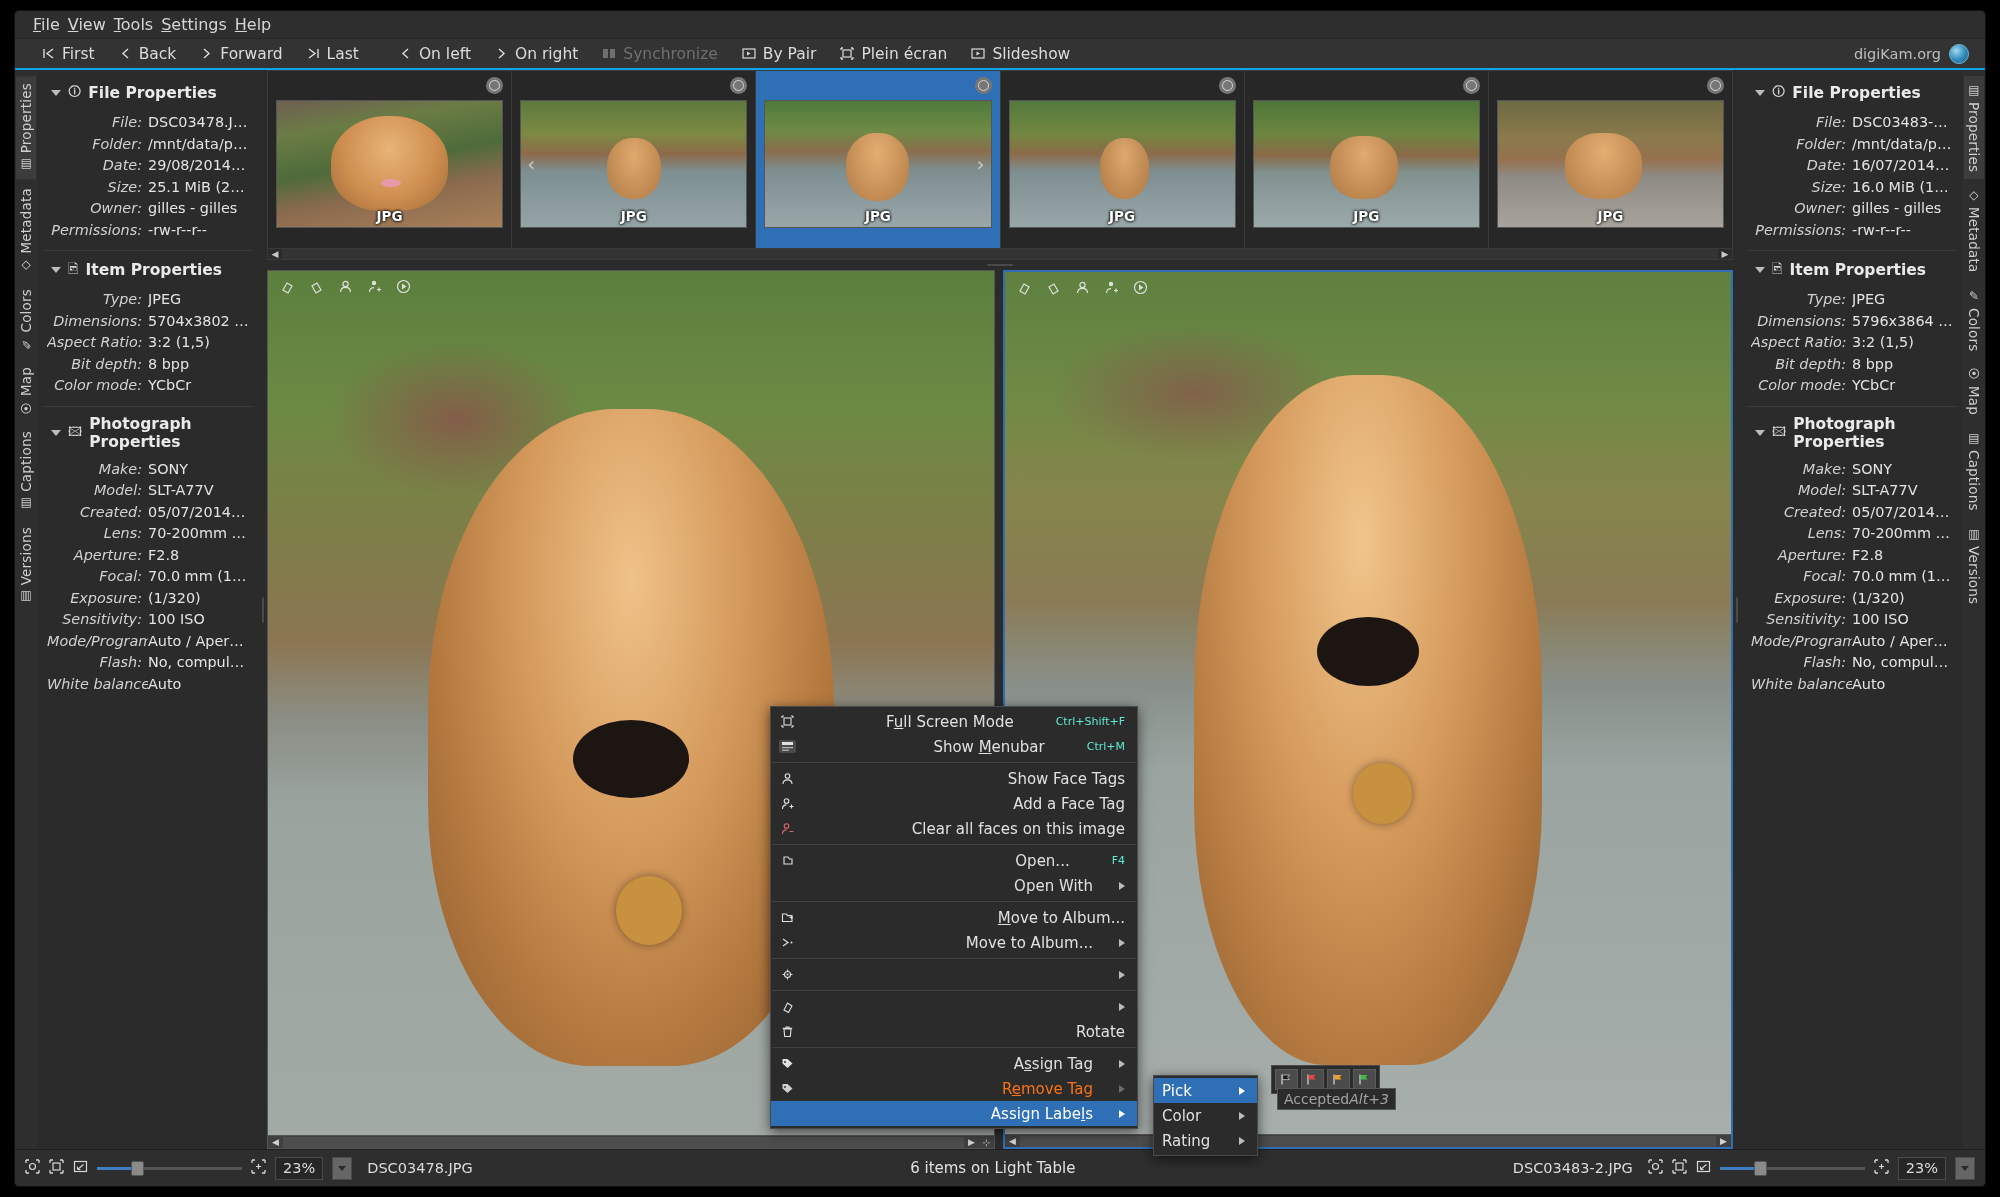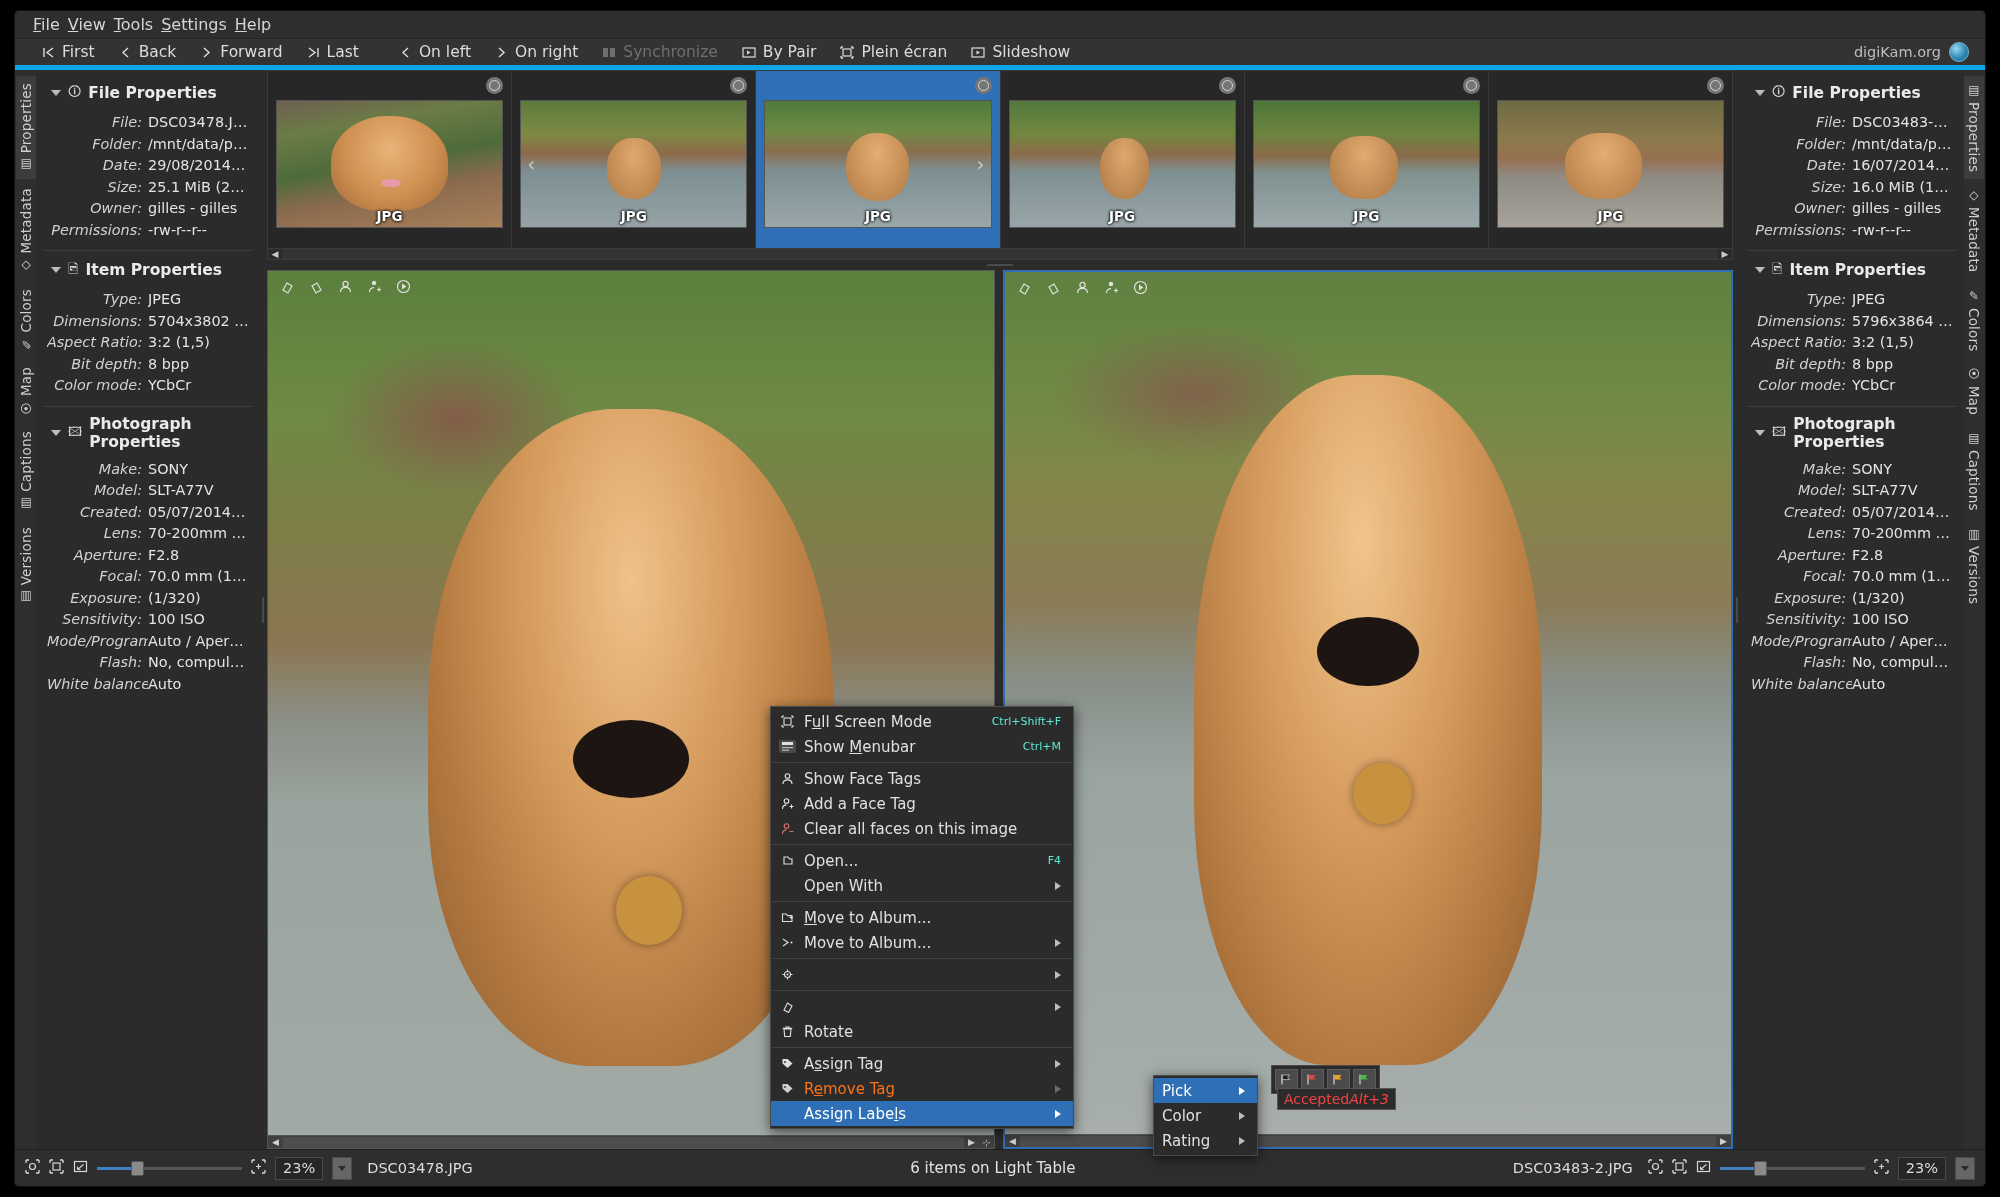--- a/index.html
+++ b/index.html
@@ -14,21 +14,21 @@
   }
 
   
   .menubar { height:28px; background:#2e2e2e; display:flex; align-items:center;
      padding-left:18px; gap:8px; border-bottom:1px solid #262626; }
   .menubar .mi { font-size:16px; color:#d6d6d6; cursor:default; }
   .menubar .mi u { text-decoration:underline; }
 
   
   .toolbar { height:31px; background:#333333; display:flex; align-items:center;
-     padding-left:18px; gap:6px; border-bottom:5px solid #0ea5e9;
+     padding-left:18px; gap:6px; border-bottom:2px solid #0ea5e9;
      position:relative; }
   .tbtn { display:flex; align-items:center; gap:7px; padding:3px 9px;
      font-size:15.5px; color:#dcdcdc; border-radius:3px; cursor:default;
      white-space:nowrap; }
   .tbtn.disabled { color:#6f6f6f; }
   .tbtn svg { display:block; }
   .brand { position:absolute; right:16px; display:flex; align-items:center;
      gap:8px; font-size:14.5px; color:#bdbdbd; }
   .brand .globe { width:20px; height:20px; border-radius:50%;
      background:radial-gradient(circle at 35% 32%, #9fd8ef 0%, #2f88b8 55%, #1d5f85 100%);
@@ -153,21 +153,21 @@
   .msep { height:1px; background:#414141; margin:3px 1px; }
   .mitem u { text-decoration:underline; }
   .chk { background:#4a4a4a; border-radius:2px; }
 
   
   .flagbar { position:absolute; display:flex; gap:3px; background:#2b2b2b;
      border:1px solid #4a4a4a; padding:3px; z-index:70; }
   .flagbtn { width:23px; height:21px; background:#4b4b4b; border:1px solid #5c5c5c;
      display:flex; align-items:center; justify-content:center; }
   .tooltip { position:absolute; background:#2b2b2b; border:1px solid #555;
-     color:#ef4444; font-size:14px; padding:2px 6px; z-index:71; white-space:nowrap;}
+     color:#a3a3a3; font-size:14px; padding:2px 6px; z-index:71; white-space:nowrap;}
   .tooltip em { font-style:italic; }
 </style>
 </head>
 <body>
 
 <div id="app">
 
   <div class="menubar">
     <span class="mi"><u>F</u>ile</span>
     <span class="mi"><u>V</u>iew</span>
@@ -712,21 +712,21 @@
         <span class="vi">▤</span>
         <span>Captions</span>
       </div>
       <div class="vtab">
         <span class="vi">▥</span>
         <span>Versions</span>
       </div>
     </div>
   </div>
 
-  <div class="ctxmenu" style="left:755px; top:695px; width:304px;">
+  <div class="ctxmenu" style="left:755px; top:695px; width:368px;text-align:right;">
 
     <div class="mitem">
       <span class="mico">
           <svg width="13" height="13" viewBox="0 0 13 13">
             <rect x="3" y="3" width="7" height="7" fill="none" stroke="#e0e0e0" stroke-width="1.1"></rect>
             <path d="M1 1h2M1 1v2M12 1h-2M12 1v2M1 12h2M1 12v-2M12 12h-2M12 12v-2" stroke="#e0e0e0" stroke-width="1.2"></path>
           </svg>
         </span>
       <span class="mlbl">F<u>u</u>ll Screen Mode</span>
       <span class="macc">Ctrl+Shift+F</span>

